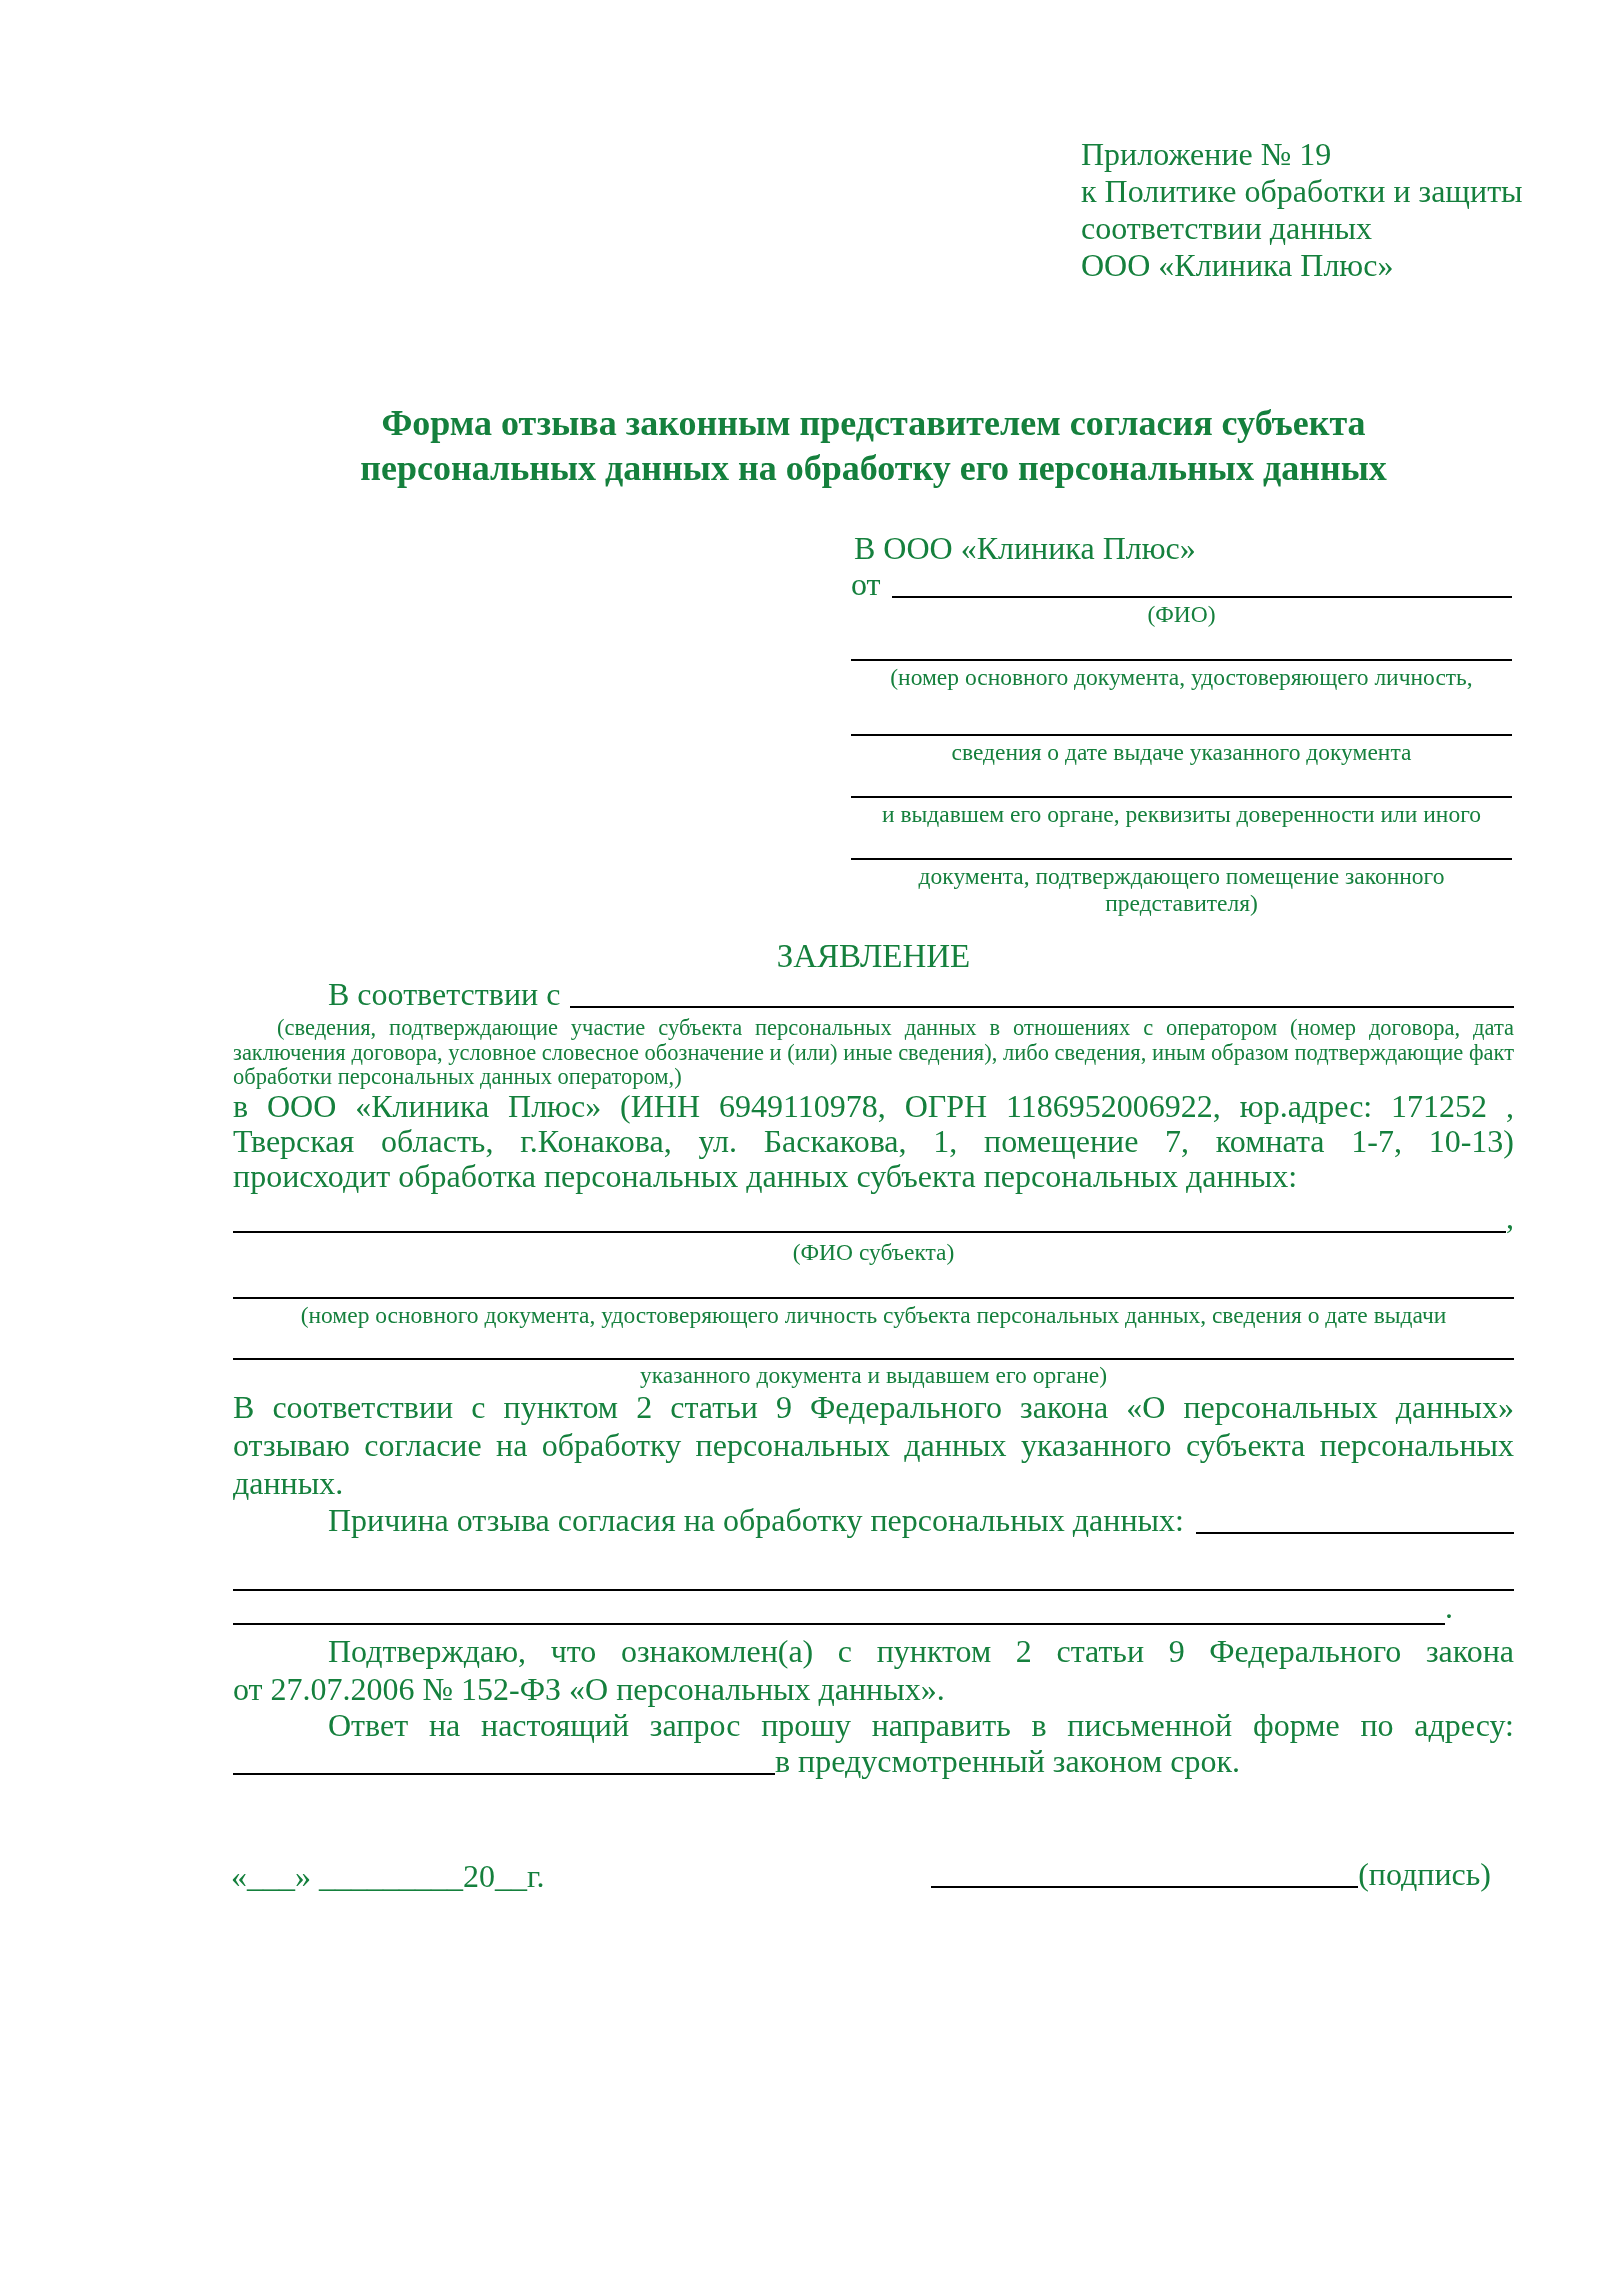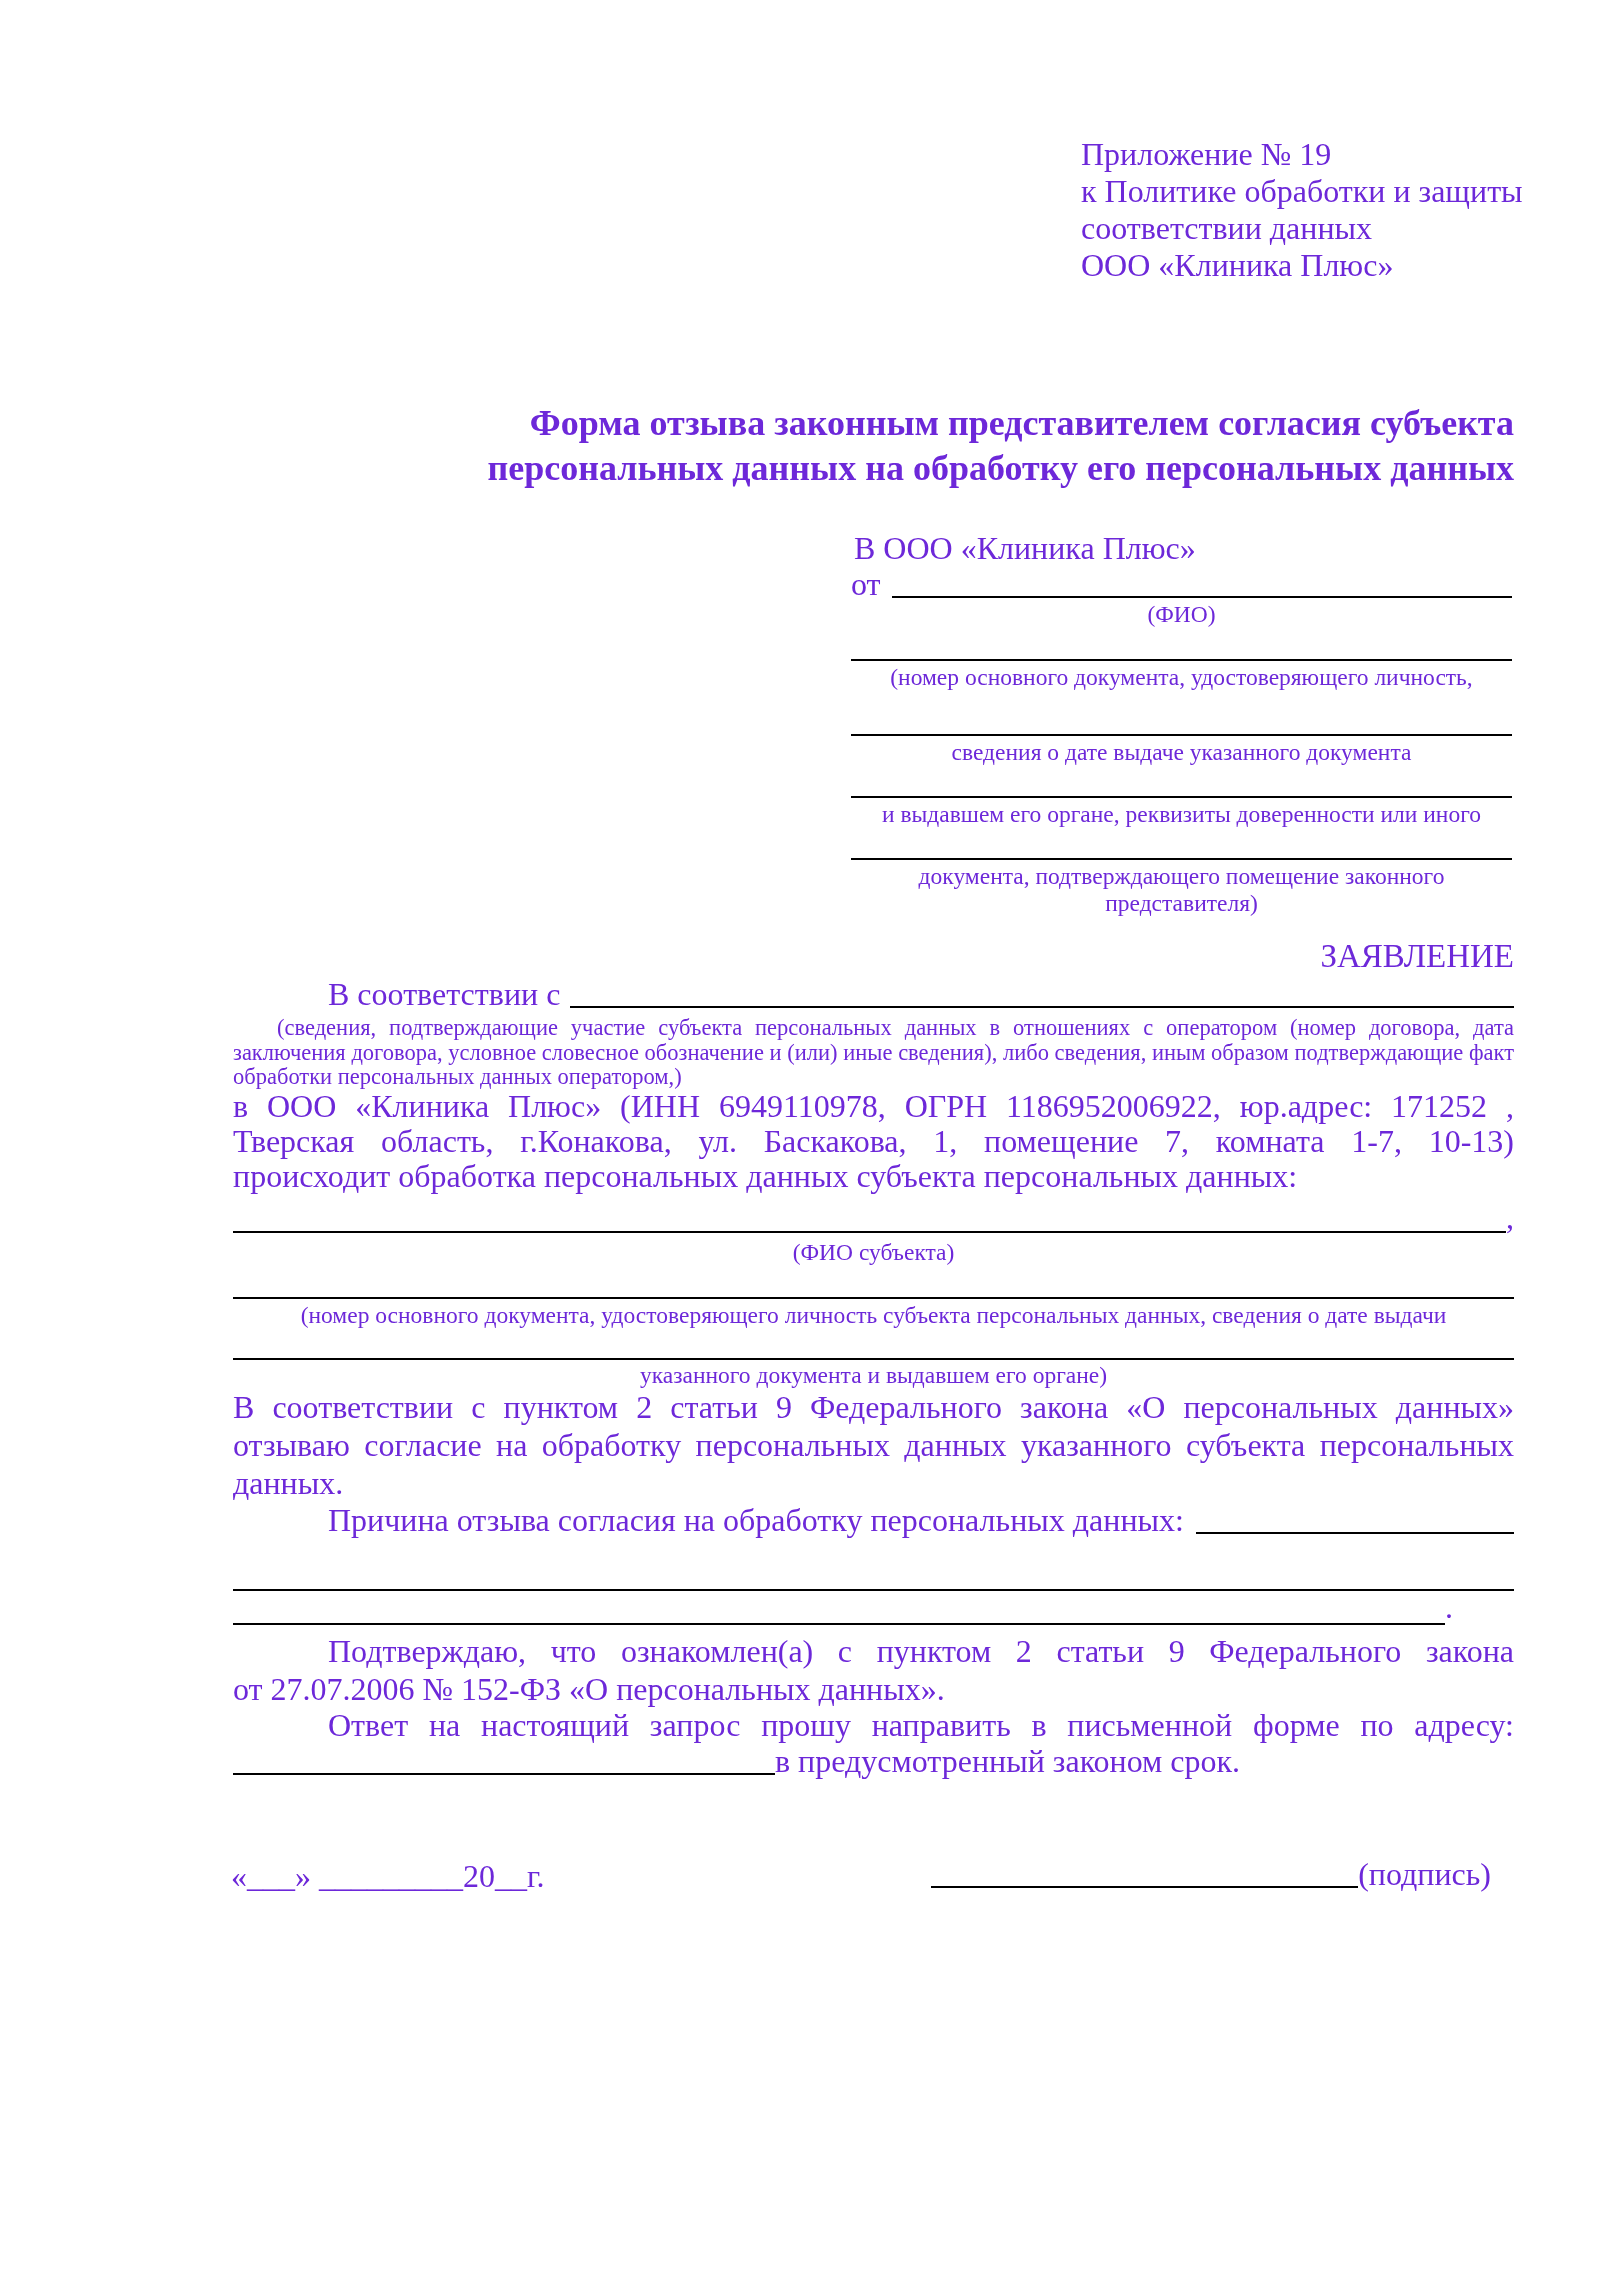--- a/index.html
+++ b/index.html
@@ -2,31 +2,31 @@
 <html><head>
 <meta charset="utf-8">
 <style>
   html, body { margin: 0; padding: 0; background: #e8e8e8; }
   .page {
     position: relative;
     width: 1621px;
     height: 2293px;
     background: #ffffff;
     font-family: "Liberation Serif", "DejaVu Serif", serif;
-    color: #6d28d9;
+    color: #15803d;
     overflow: hidden;
   }
   .abs { position: absolute; }
   .body-t { font-size: 32px; line-height: 37px; }
   .lh36 { line-height: 35px; }
   .lh39 { line-height: 38px; }
   .small-t { font-size: 22.5px; line-height: 24.5px; }
   .label-t { font-size: 23.5px; line-height: 27.4px; text-align: center; }
   .bold { font-weight: bold; }
-  .center { text-align: right; }
+  .center { text-align: center; }
   .jlast { text-align: justify; text-align-last: justify; }
   .indent { text-indent: 95px; }
   .rule { border-top: 2.9px solid #000; height: 0; }
   .flexrow { display: flex; align-items: stretch; }
   .fill { flex: 1 1 auto; border-bottom: 2.9px solid #000; }
   .uline-fixed { border-bottom: 2.9px solid #000; }
   .nowrap { white-space: nowrap; }
 </style>
 </head>
 <body>

